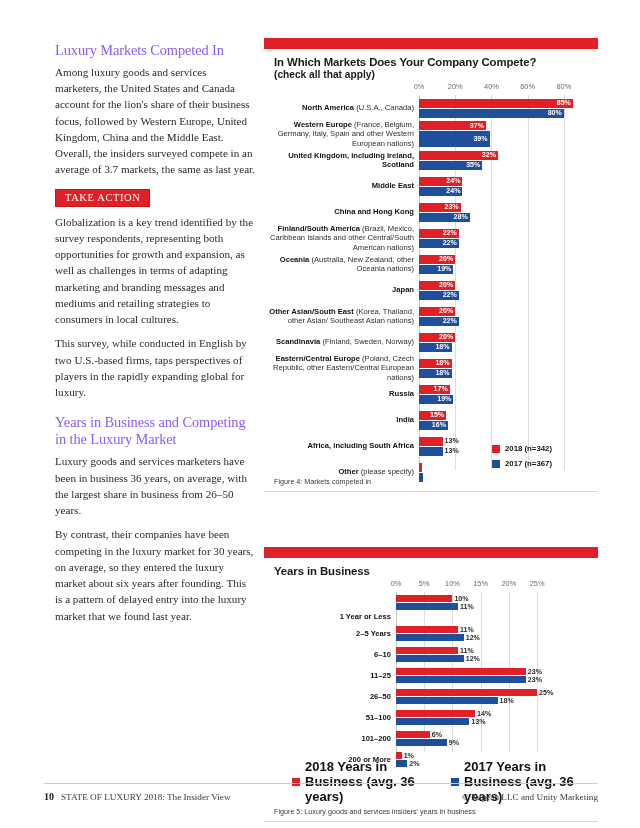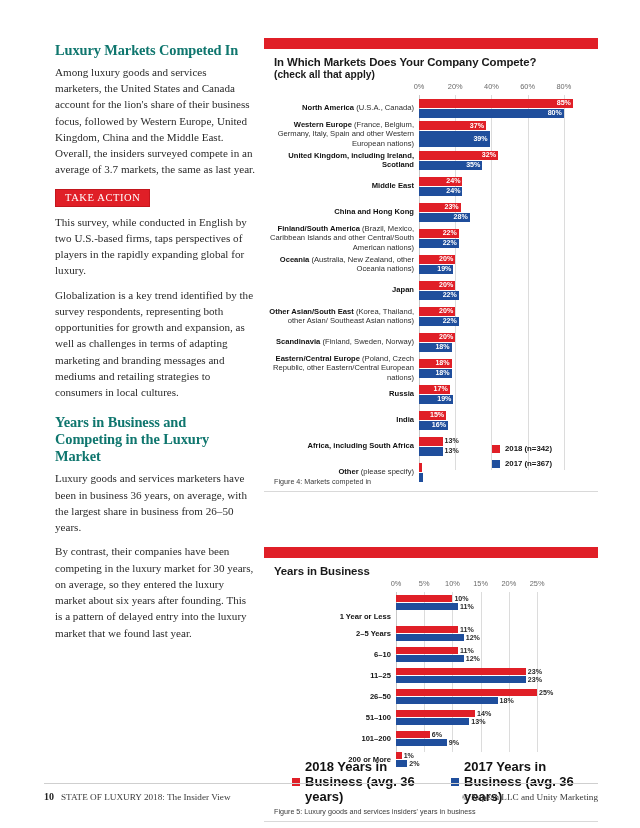--- a/index.html
+++ b/index.html
@@ -13,23 +13,23 @@
   .page { position: absolute; inset: 0; background: #fff; }
 
   
   .left-col {
     position: absolute;
     left: 55px; top: 42px;
     width: 200px;
   }
   .sec-head {
     font-family: "Liberation Serif", serif;
-    color: #0f766e;
+    color: #8b5cf6;
     font-size: 14.4px;
-    font-weight: 700;
+    font-weight: 400;
     line-height: 1.18;
     margin-bottom: 5px;
     letter-spacing: -0.1px;
   }
   .sec-head.second { margin-top: 14px; }
   .body-p {
     font-family: "Liberation Serif", serif;
     font-size: 11.1px;
     line-height: 1.465;
     color: #2a2a2a;
@@ -188,22 +188,22 @@
 </style>
 </head>
 <body>
 
 <div class="page">
 
   <div class="left-col">
     <div class="sec-head">Luxury Markets Competed In</div>
     <div class="body-p">Among luxury goods and services marketers, the United States and Canada account for the lion's share of their business focus, followed by Western Europe, United Kingdom, China and the Middle East. Overall, the insiders surveyed compete in an average of 3.7 markets, the same as last year.</div>
     <div class="take-action">TAKE ACTION</div>
+    <div class="body-p">Globalization is a key trend identified by the survey respondents, representing both opportunities for growth and expansion, as well as challenges in terms of adapting marketing and branding messages and mediums and retailing strategies to consumers in local cultures.</div>
     <div class="body-p">This survey, while conducted in English by two U.S.-based firms, taps perspectives of players in the rapidly expanding global for luxury.</div>
-    <div class="body-p">Globalization is a key trend identified by the survey respondents, representing both opportunities for growth and expansion, as well as challenges in terms of adapting marketing and branding messages and mediums and retailing strategies to consumers in local cultures.</div>
     <div class="sec-head second">Years in Business and Competing in the Luxury Market</div>
     <div class="body-p">Luxury goods and services marketers have been in business 36 years, on average, with the largest share in business from 26–50 years.</div>
     <div class="body-p">By contrast, their companies have been competing in the luxury market for 30 years, on average, so they entered the luxury market about six years after founding. This is a pattern of delayed entry into the luxury market that we found last year.</div>
   </div>
 
   <div class="panel" id="chart1">
     <div class="panel-bar"></div>
     <div class="panel-body">
       <div class="panel-title">In Which Markets Does Your Company Compete?</div>
       <div class="panel-sub">(check all that apply)</div>

